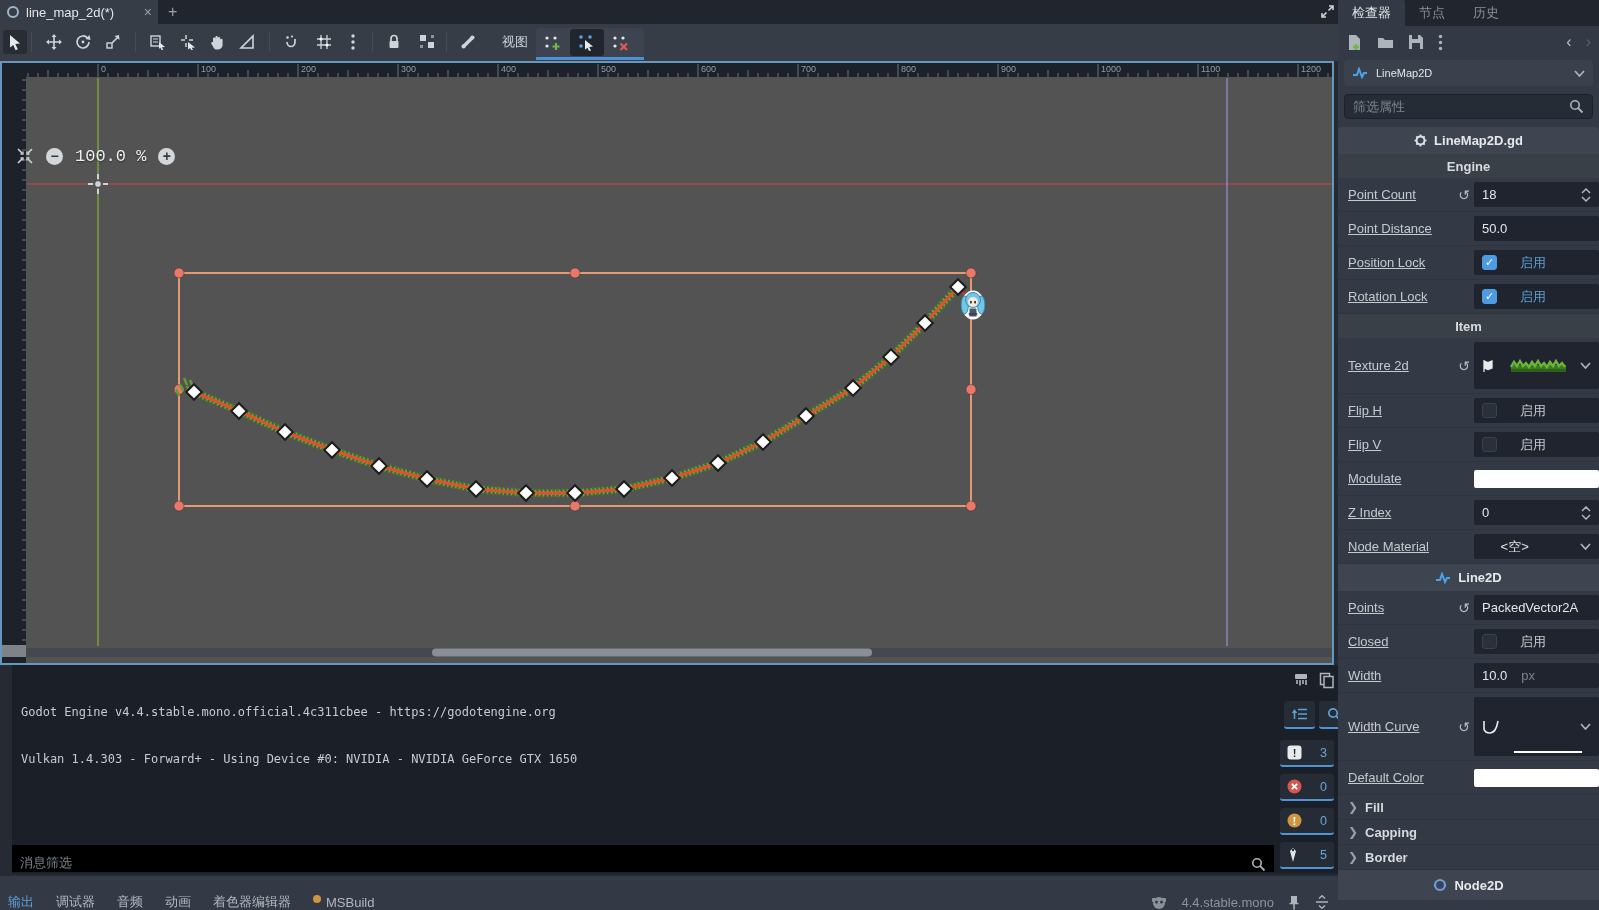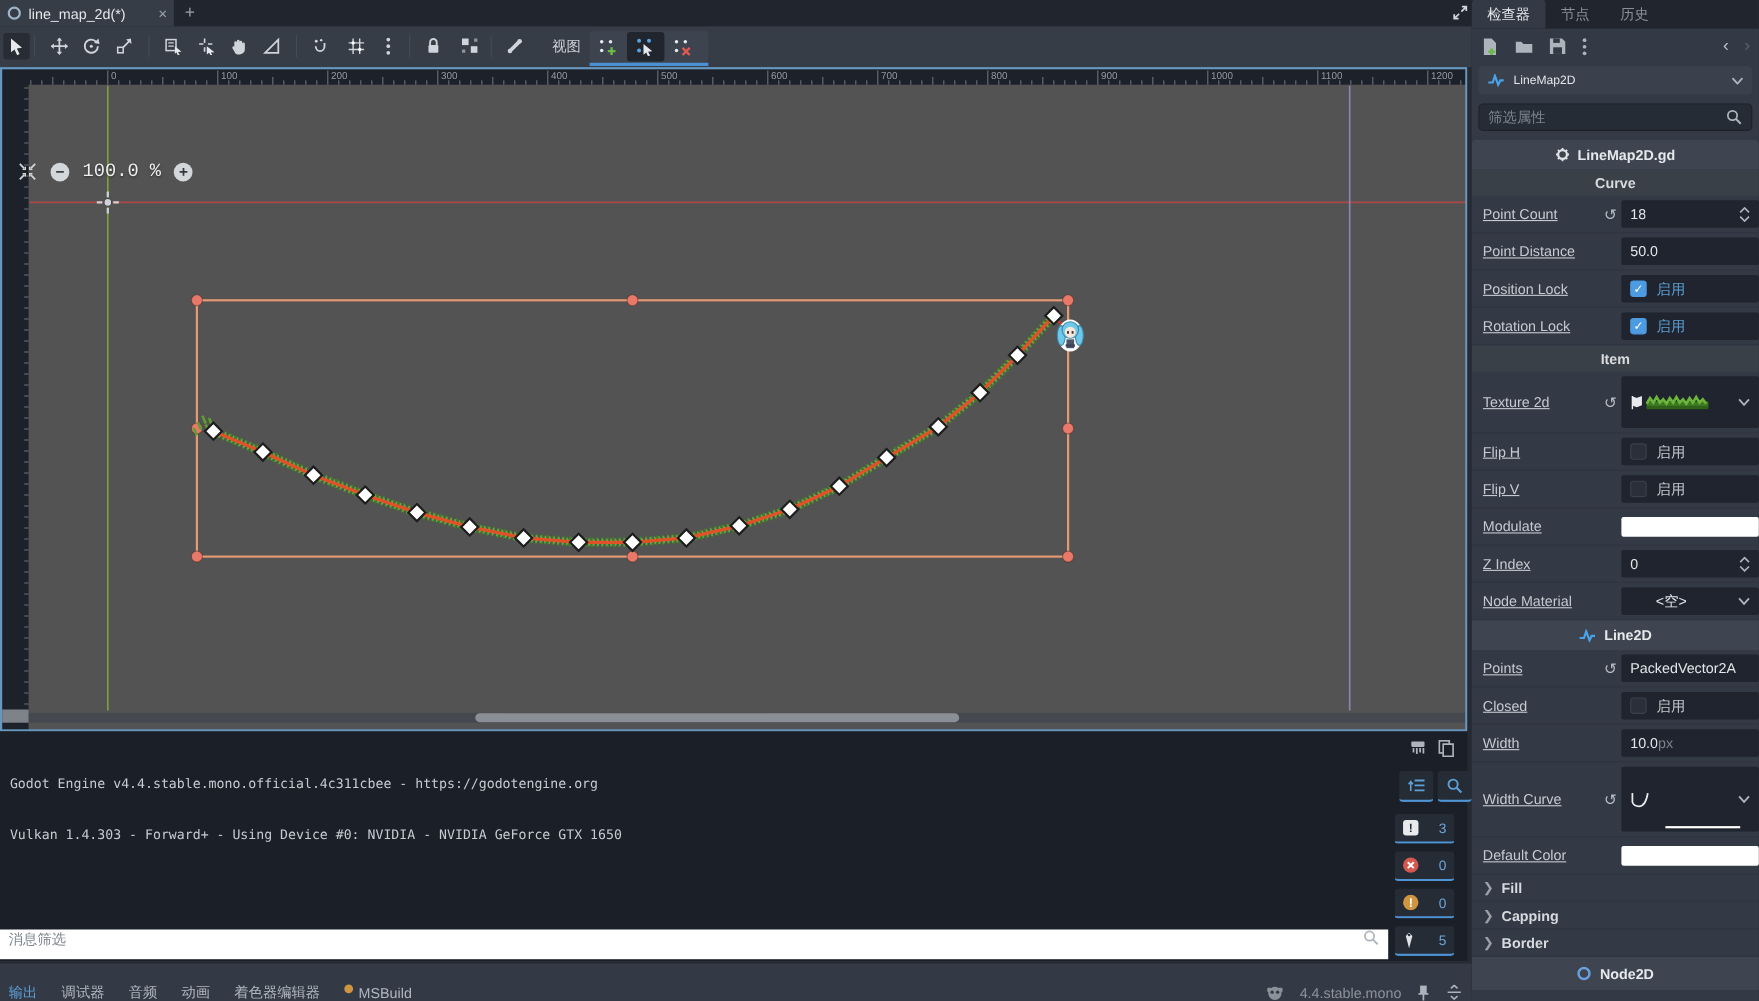--- a/index.html
+++ b/index.html
@@ -30,27 +30,27 @@
   #pt-underline { position:absolute; left:536px; top:33px; width:108px; height:3px; background:#4b90d2; }
 
   
   #canvas-wrap { position:absolute; left:0; top:61px; width:1334px; height:604px; }
   #zoomctl { position:absolute; left:16px; top:85px; height:20px; display:flex; align-items:center; gap:12px; }
   #zoomctl .zc { width:17px; height:17px; border-radius:50%; background:#d4d7da; color:#35383c;
     display:flex; align-items:center; justify-content:center; font-size:14px; font-weight:bold; line-height:1; }
   #zoom-label { color:#eceef0; text-shadow:0 1px 2px rgba(0,0,0,.5); font-size:17px;font-family:Liberation Mono, monospace; }
 
   
-  #output { position:absolute; left:0; top:665px; width:1334px; height:209px; background:#1b2028; }
+  #output { position:absolute; left:12px; top:665px; width:1334px; height:209px; background:#1b2028; }
   #out-lines { position:absolute; left:9px; top:8px; font-family:"DejaVu Sans Mono", monospace;
     font-size:12px; line-height:15.8px; color:#c6cbd2; white-space:pre; }
   #out-lines .dim { color:#70777f; }
   #out-lines .gap { height:15.8px; }
-  #filter-row { position:absolute; left:0px; top:180px; width:1262px; height:27px; background:#ffffff;
-    display:flex; align-items:flex-start; padding:0 8px; color:#7e858d;gap:32px; }
+  #filter-row { position:absolute; left:0px; top:180px; width:1262px; height:27px; background:#000000;
+    display:flex; align-items:flex-end; padding:0 8px; color:#7e858d;gap:32px; }
   #filter-row .ph { flex:1; }
   .outicon { position:absolute; }
   .obtn { position:absolute; width:31px; height:28px; background:#262c36; border-bottom:2px solid #4f94d4;
     border-radius:3px; display:flex; align-items:center; justify-content:center; }
   .cntbtn { position:absolute; left:1268px; width:54px; height:27px; background:#262c36;
     border-bottom:2px solid #4f94d4; border-radius:3px; display:flex; align-items:center; padding:0 7px; }
   .cntbtn .num { margin-left:auto; color:#6aa6da; font-size:12.5px; }
 
   
   #statusbar { position:absolute; left:0; top:874px; width:1338px; height:40px; background:#333945;
@@ -78,21 +78,21 @@
   #insp-search .ph { flex:1; }
   #insp-body { margin-top:8px; }
   .cat { height:27px; background:#3e4450; display:flex; align-items:center; justify-content:center; gap:7px;
     font-weight:bold; color:#e6e9ec; border-radius:4px 4px 0 0; }
   .subcat { height:24px; background:#394047; display:flex; align-items:center; justify-content:center;
     font-weight:bold; color:#d8dbe0; }
   .prow { display:flex; align-items:center; height:34px; padding-left:10px; border-bottom:1px solid #2f3540; }
   .prow .plabel { flex:0 0 106px; color:#c6cad0; white-space:nowrap; overflow:hidden;text-decoration:underline; }
   .prow .revert { width:20px; color:#b6bcc3; font-size:14px; text-align:center; }
   .prow .pcell { flex:1; align-self:stretch; margin:4px 0; background:#1f242e; border-radius:2px;
-    display:flex; align-items:center; padding:0 8px; min-width:0; gap:0; }
+    display:flex; align-items:center; padding:0 8px; min-width:0; gap:14px; }
   .pcell .val { color:#e3e6ea; white-space:nowrap; overflow:hidden; }
   .pcell .suffix { color:#7c838c; }
   .pcell .right { margin-left:auto; display:flex; align-items:center; }
   .checkbox { width:15px; height:15px; border-radius:3px; background:#2a303a; border:1px solid #3a414c;
     display:flex; align-items:center; justify-content:center; color:#fff; font-size:11px; }
   .checkbox.on { background:#4d9be0; border-color:#4d9be0; }
   .cbl { margin-left:9px; color:#c6cacf; }
   .cbl.on { color:#5b9fd4; }
   .colorbar { flex:1; height:18px; background:#ffffff; border-radius:2px; }
   .grouprow { height:25px; display:flex; align-items:center; padding-left:10px; gap:7px;
@@ -680,21 +680,21 @@
   </div>
 
   <div id="insp-body">
     <div class="cat" style="margin:0 0 0 0">
       <svg width="13" height="13">
         <circle cx="6.5" cy="6.5" r="4" fill="none" stroke="#dfe3e7" stroke-width="2"></circle>
         <path d="M6.5,0.5 v2.5 M6.5,10 v2.5 M0.5,6.5 h2.5 M10,6.5 h2.5 M2.3,2.3 l1.8,1.8 M8.9,8.9 l1.8,1.8 M10.7,2.3 L8.9,4.1 M4.1,8.9 L2.3,10.7" stroke="#dfe3e7" stroke-width="1.7"></path>
         </svg>
       <span>LineMap2D.gd</span>
     </div>
-    <div class="subcat">Curve</div>
+    <div class="subcat">Engine</div>
 
     <div class="prow">
       <span class="plabel">Point Count</span>
       <span class="revert">↺</span>
       <div class="pcell">
         <span class="val">18</span>
         <span class="right">
             <svg width="10" height="14">
           <polyline points="1,5 5,1 9,5" fill="none" stroke="#aeb4bb" stroke-width="1.5"></polyline>
           <polyline points="1,9 5,13 9,9" fill="none" stroke="#aeb4bb" stroke-width="1.5"></polyline>

